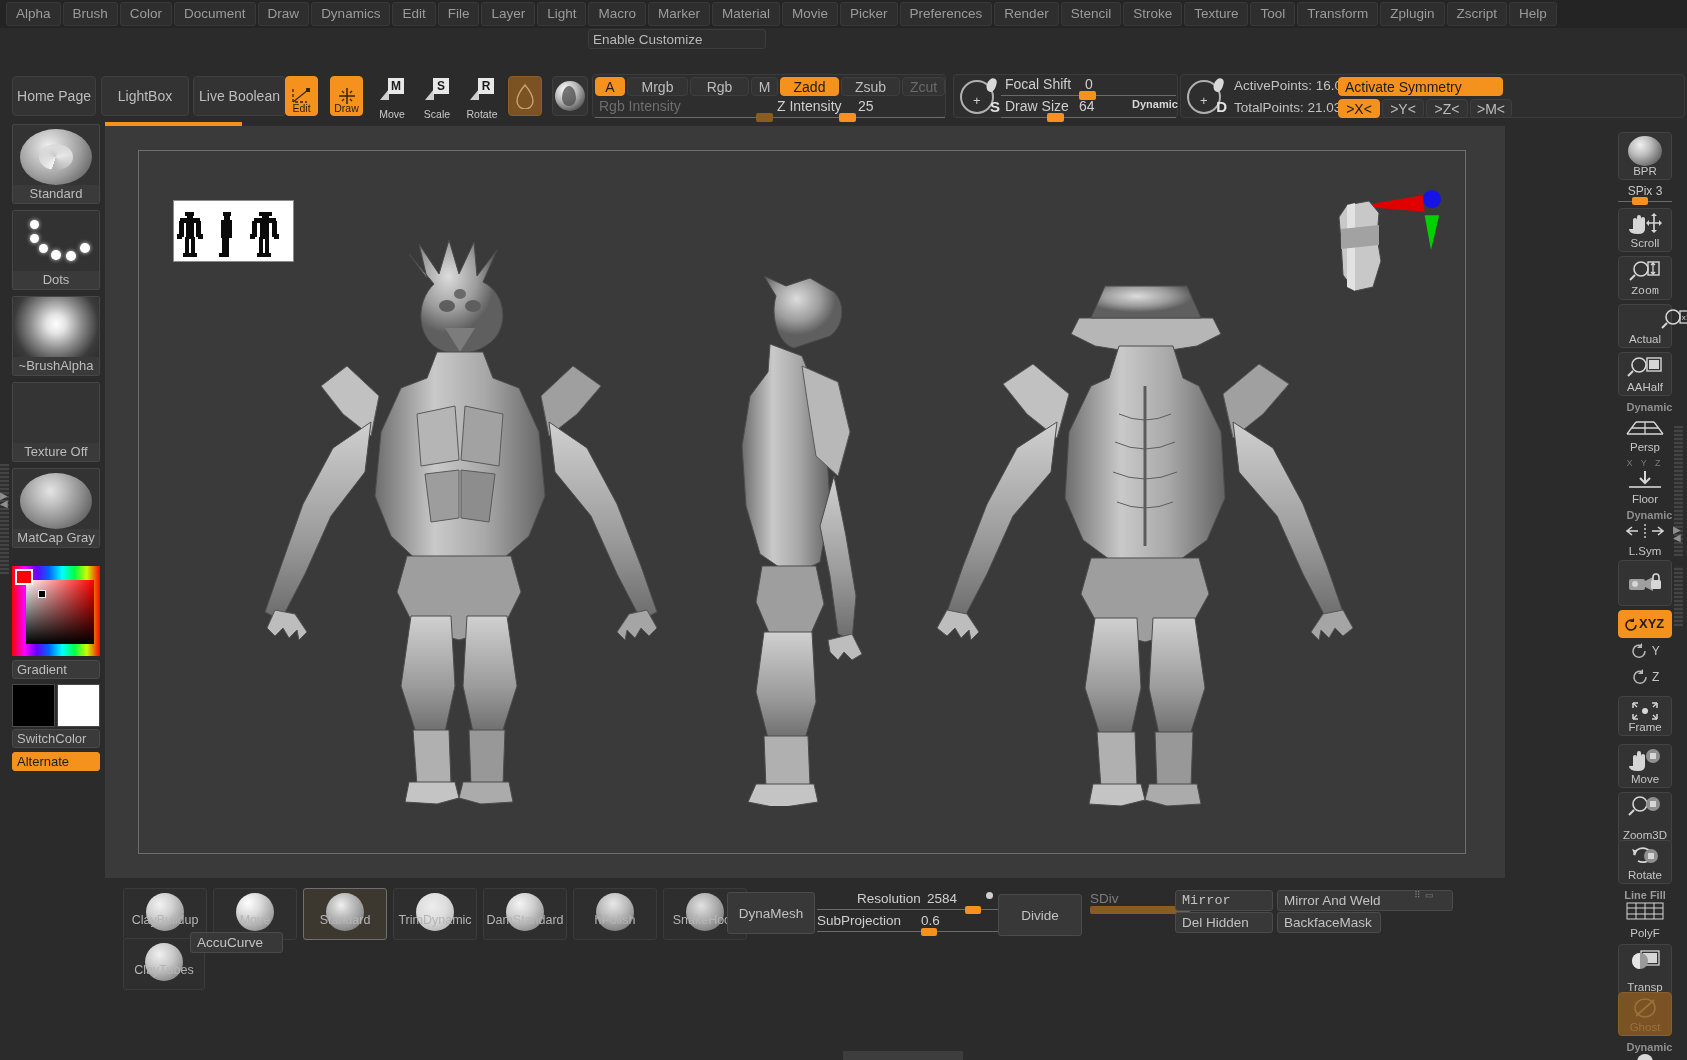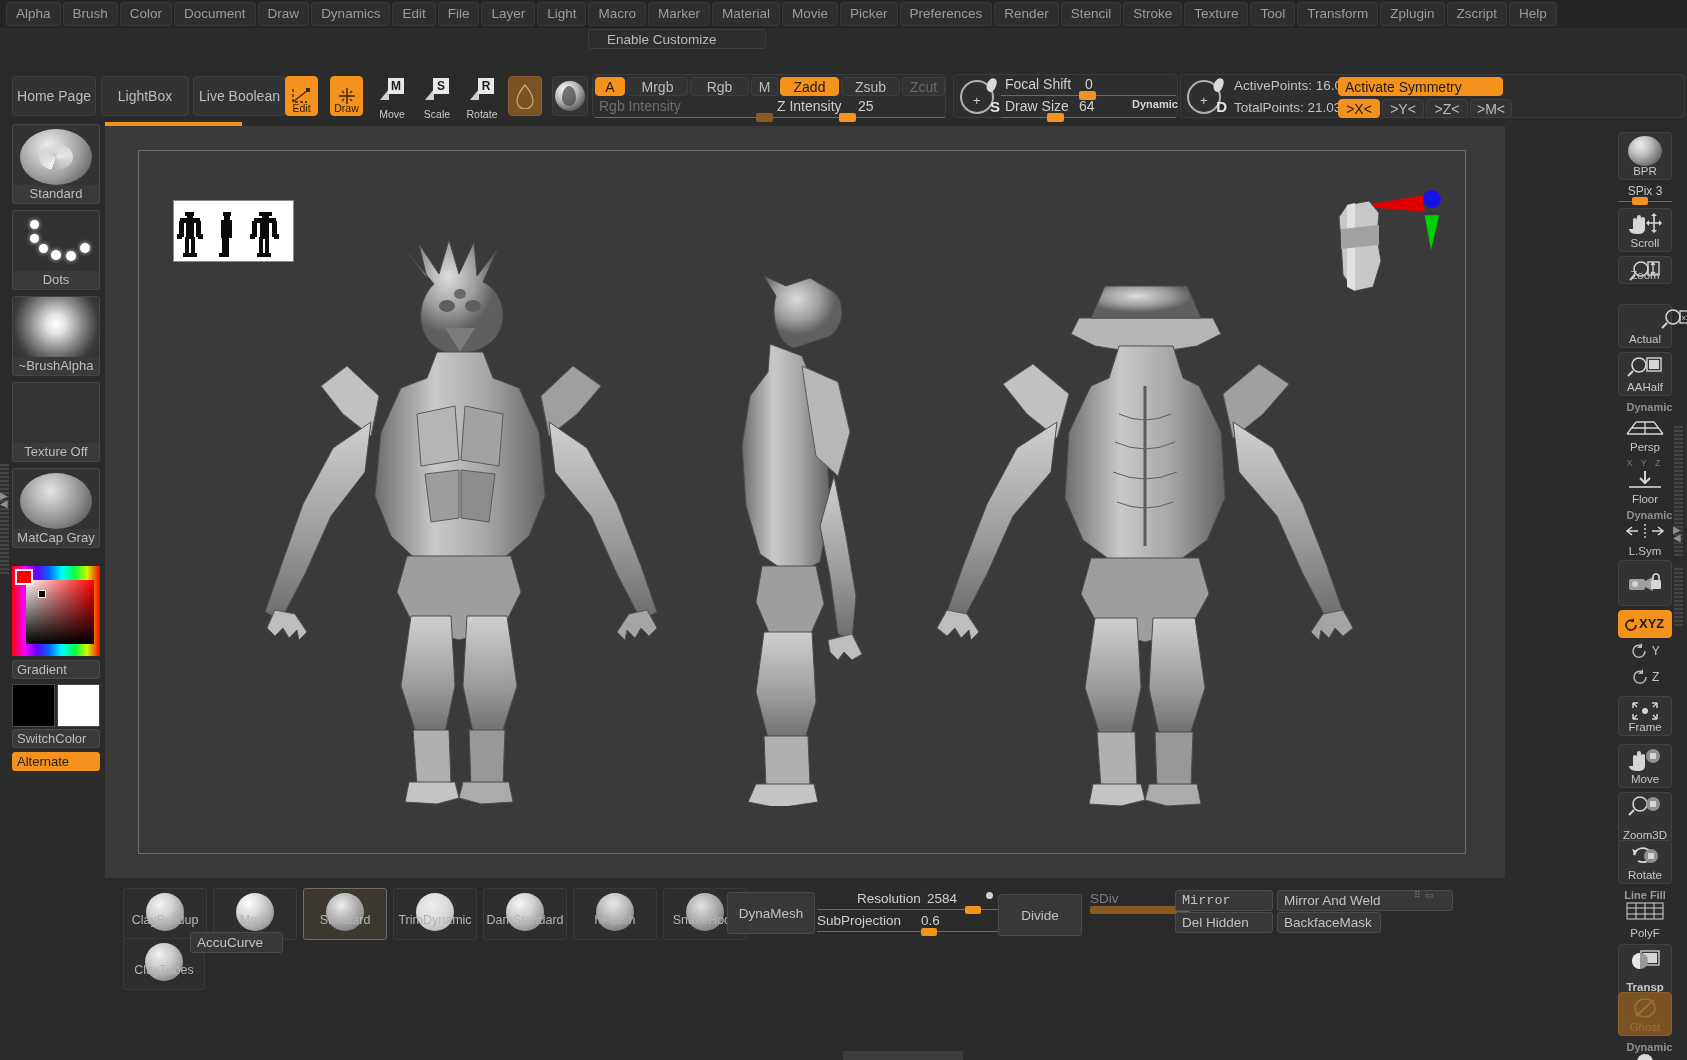--- a/index.html
+++ b/index.html
@@ -27,21 +27,21 @@
 
   .customize-row {
     position: absolute; left: 0; top: 28px; width: 1687px; height: 22px;
     background: #2b2b2b;
   }
   .enable-customize {
     position: absolute; left: 588px; top: 1px;
     width: 178px; height: 20px;
     background: #2e2e2e; border: 1px solid #3d3d3d; border-radius: 3px;
     color: #b9b9b9; font-size: 13.5px;
-    display: flex; align-items: center; padding-left: 18px;
+    display: flex; align-items: center; padding-left: 4px;
   }
 
   
   .toolbar {
     position: absolute; left: 0; top: 72px; width: 1687px; height: 52px;
     background: #2b2b2b;
   }
   .tb-btn {
     position: absolute; background:#333; border:1px solid #3f3f3f; border-radius:4px;
     color:#bdbdbd; font-size:14px; display:flex; align-items:center; justify-content:center;
@@ -628,21 +628,21 @@
 
   <div class="rbtn" style="top:82px; height:44px;">
     <svg width="36" height="26" viewBox="0 0 36 26" style="margin-top:2px;">
       <path d="M6 18 L6 9 a2 2 0 0 1 4 0 l0 -3 a2 2 0 0 1 4 0 l0 2 a2 2 0 0 1 4 0 l0 10 q0 5 -7 5 q-9 0 -9 -5 z" fill="#d6d6d6"></path>
       <path d="M27 4 L27 20 M20 12 L34 12" stroke="#d6d6d6" stroke-width="1.6"></path>
       <path d="M27 2 l3 3 h-6 z M27 22 l3 -3 h-6 z M19 12 l3 3 v-6 z M35 12 l-3 3 v-6 z" fill="#d6d6d6"></path>
     </svg>
     <div class="rcap">Scroll</div>
   </div>
 
-  <div class="rbtn" style="top:130px; height:28px;">
+  <div class="rbtn" style="top:130px; height:44px;font-family:Liberation Mono, monospace;">
     <svg width="36" height="26" viewBox="0 0 36 26" style="margin-top:2px;">
       <circle cx="14" cy="10" r="7" fill="none" stroke="#d6d6d6" stroke-width="1.6"></circle>
       <path d="M8 16 L3 21" stroke="#d6d6d6" stroke-width="2"></path>
       <rect x="21" y="3" width="11" height="13" fill="none" stroke="#d6d6d6" stroke-width="1.4"></rect>
       <path d="M26 5 L26 14 M24 6 l2 -2 l2 2 M24 13 l2 2 l2 -2" stroke="#d6d6d6" stroke-width="1.3" fill="none"></path>
     </svg>
     <div class="rcap">Zoom</div>
   </div>
 
   <div class="rbtn" style="top:178px; height:44px;padding-left:40px;">
@@ -768,21 +768,21 @@
     <div style="position:absolute; left:0; right:0; top:0; font-size:11px; font-weight:bold; color:#9a9a9a;">Line Fill</div>
     <svg width="42" height="24" viewBox="0 0 42 24" style="margin-top:12px;">
       <g stroke="#d6d6d6" stroke-width="1" fill="none">
         <rect x="3" y="2" width="36" height="16"></rect>
         <path d="M12 2 L12 18 M21 2 L21 18 M30 2 L30 18 M3 7 L39 7 M3 13 L39 13"></path>
       </g>
     </svg>
     <div class="rcap">PolyF</div>
   </div>
 
-  <div class="rbtn" style="top:818px; height:52px;font-weight:bold;">
+  <div class="rbtn" style="top:818px; height:52px;">
     <svg width="36" height="24" viewBox="0 0 36 24" style="margin-top:3px;">
       <rect x="14" y="3" width="18" height="14" fill="none" stroke="#d6d6d6" stroke-width="1.3"></rect>
       <rect x="16" y="5" width="14" height="10" fill="#d6d6d6"></rect>
       <circle cx="13" cy="13" r="8" fill="#9a9a9a"></circle>
       <path d="M13 5 a8 8 0 0 0 0 16 z" fill="#e6e6e6"></path>
     </svg>
     <div class="rcap">Transp</div>
   </div>
 
   <div class="rbtn brown" style="top:866px; height:44px;">

